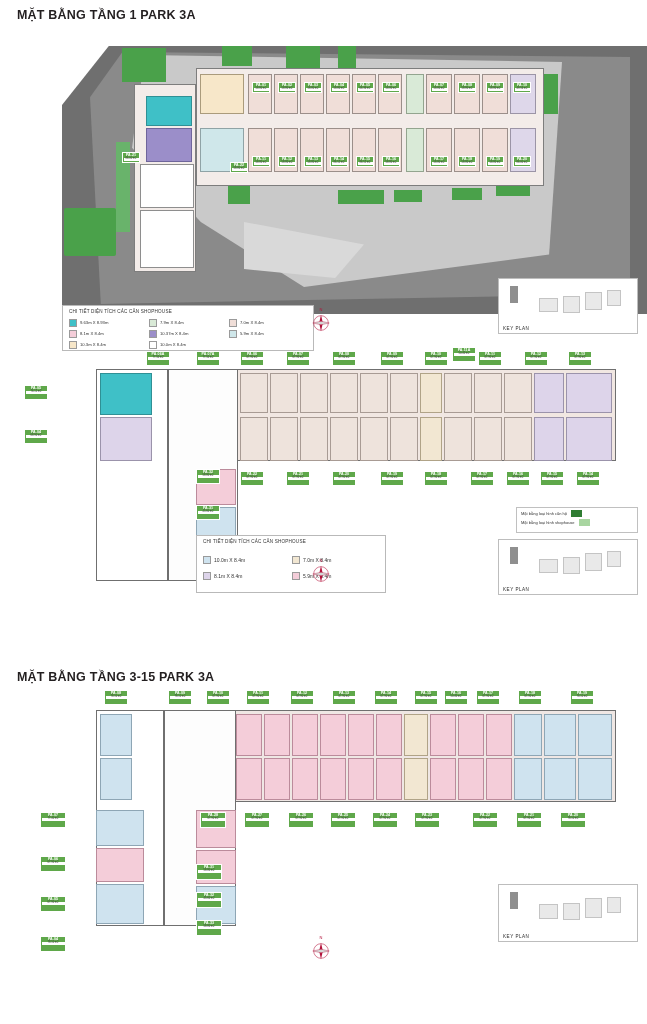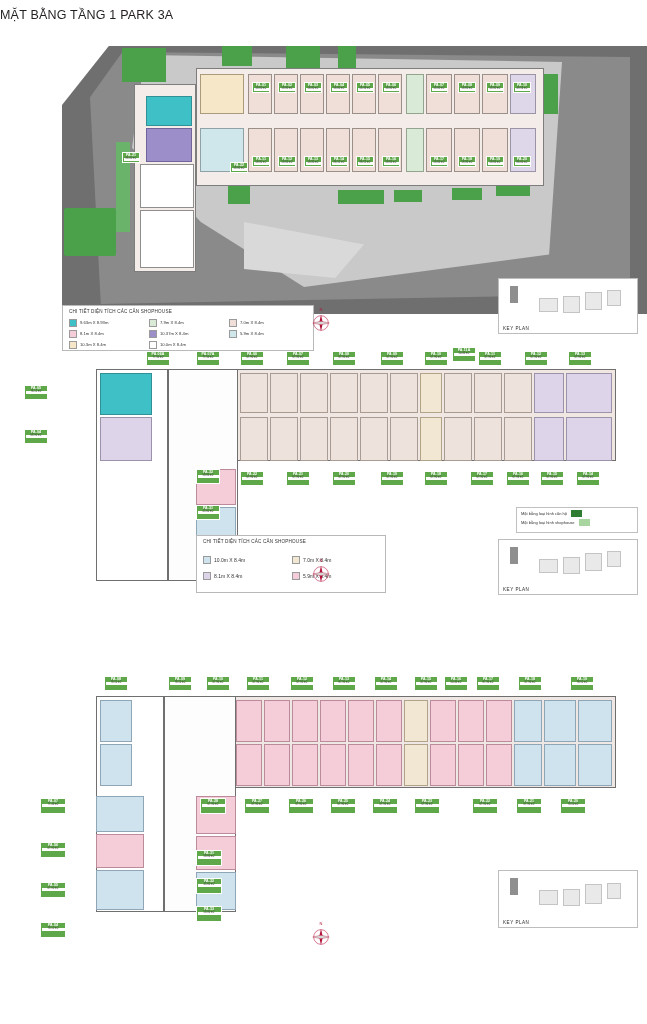--- a/index.html
+++ b/index.html
@@ -8,24 +8,24 @@
     width: 647px;
     height: 1024px;
     background: #ffffff;
     font-family: "Liberation Sans", sans-serif;
     overflow: hidden;
     position: relative;
   }
   .section { position: relative; width: 647px; }
   .section-title {
     font-size: 12.5px;
-    font-weight: normal;
+    font-weight: bold;
     color: #231f20;
     letter-spacing: .2px;
-    padding-left: 0;
+    padding-left: 17px;
   }
 
   
   .canvas { position: relative; width: 647px; }
 
   .plate { position:absolute; }
 
   
   .legend {
     position:absolute;
@@ -512,20 +512,21 @@
         <div class="kp-shape" style="left:46%;top:30%;width:14%;height:46%;"></div>
         <div class="kp-shape" style="left:64%;top:18%;width:14%;height:52%;"></div>
         <div class="kp-shape" style="left:82%;top:14%;width:12%;height:44%;"></div>
       </div>
       <div class="keyplan-label">KEY PLAN</div>
     </div>
   </div>
 </div>
 
 <div class="section" id="sec3">
+  <div class="section-title" style="padding-top:0;">MẶT BẰNG TẦNG 3-15 PARK 3A</div>
 
   <div class="canvas" style="height:318px;">
 
     <div class="plate" style="left:96px;top:26px;width:520px;height:92px;background:#efe7e4;border:.6px solid #6f6f6f;"></div>
     <div class="plate" style="left:96px;top:26px;width:68px;height:216px;background:#ffffff;border:.6px solid #6f6f6f;"></div>
     <div class="plate" style="left:164px;top:26px;width:72px;height:216px;background:#fdfdfd;border:.6px solid #6f6f6f;"></div>
 
     <div class="blueunit" style="left:100px;top:30px;width:32px;height:42px;"></div>
     <div class="blueunit" style="left:100px;top:74px;width:32px;height:42px;"></div>
 

